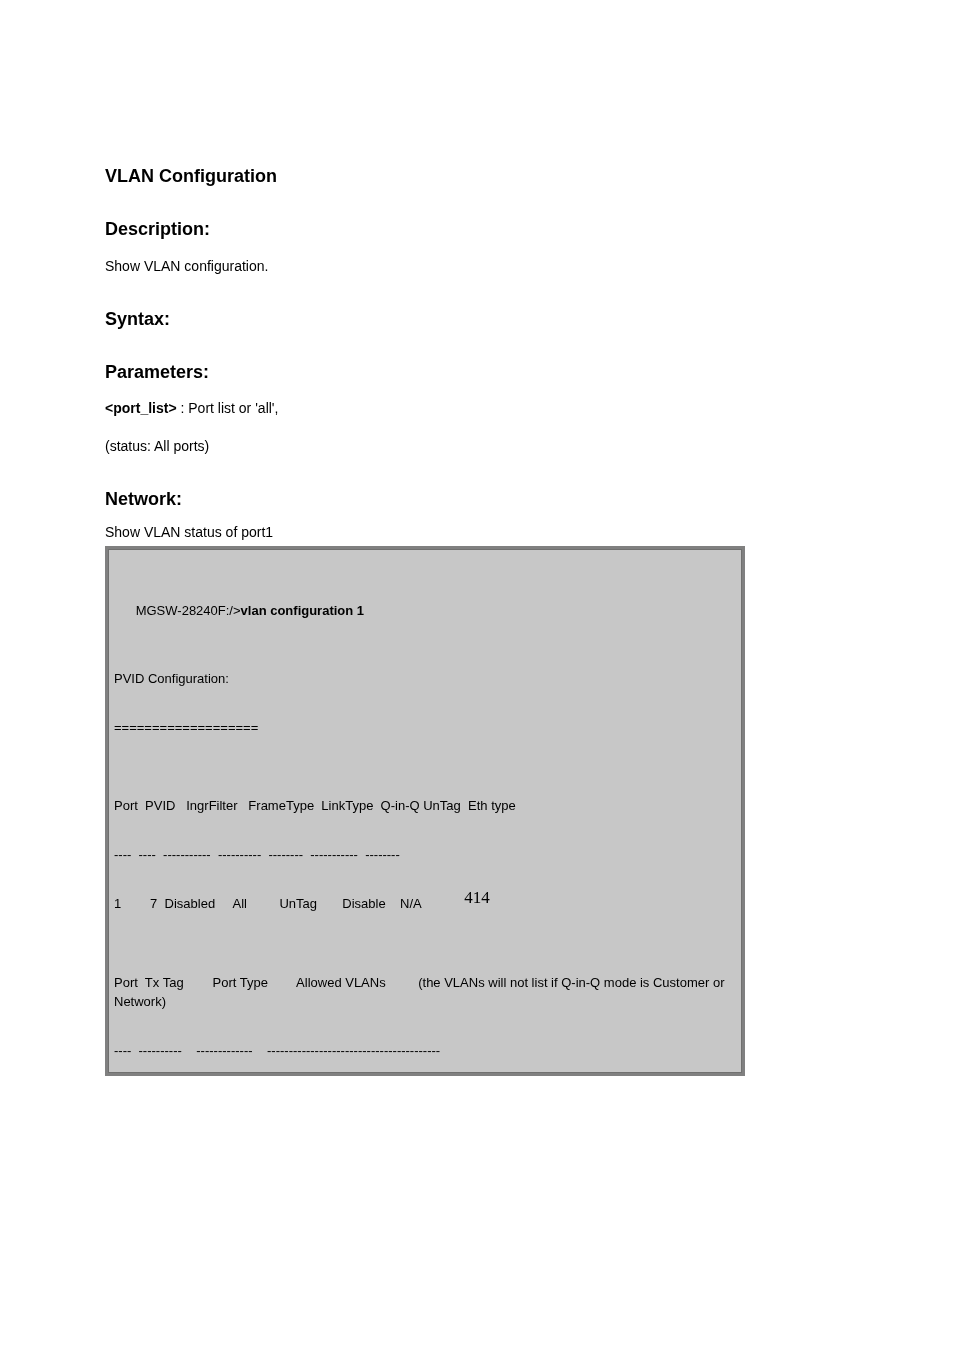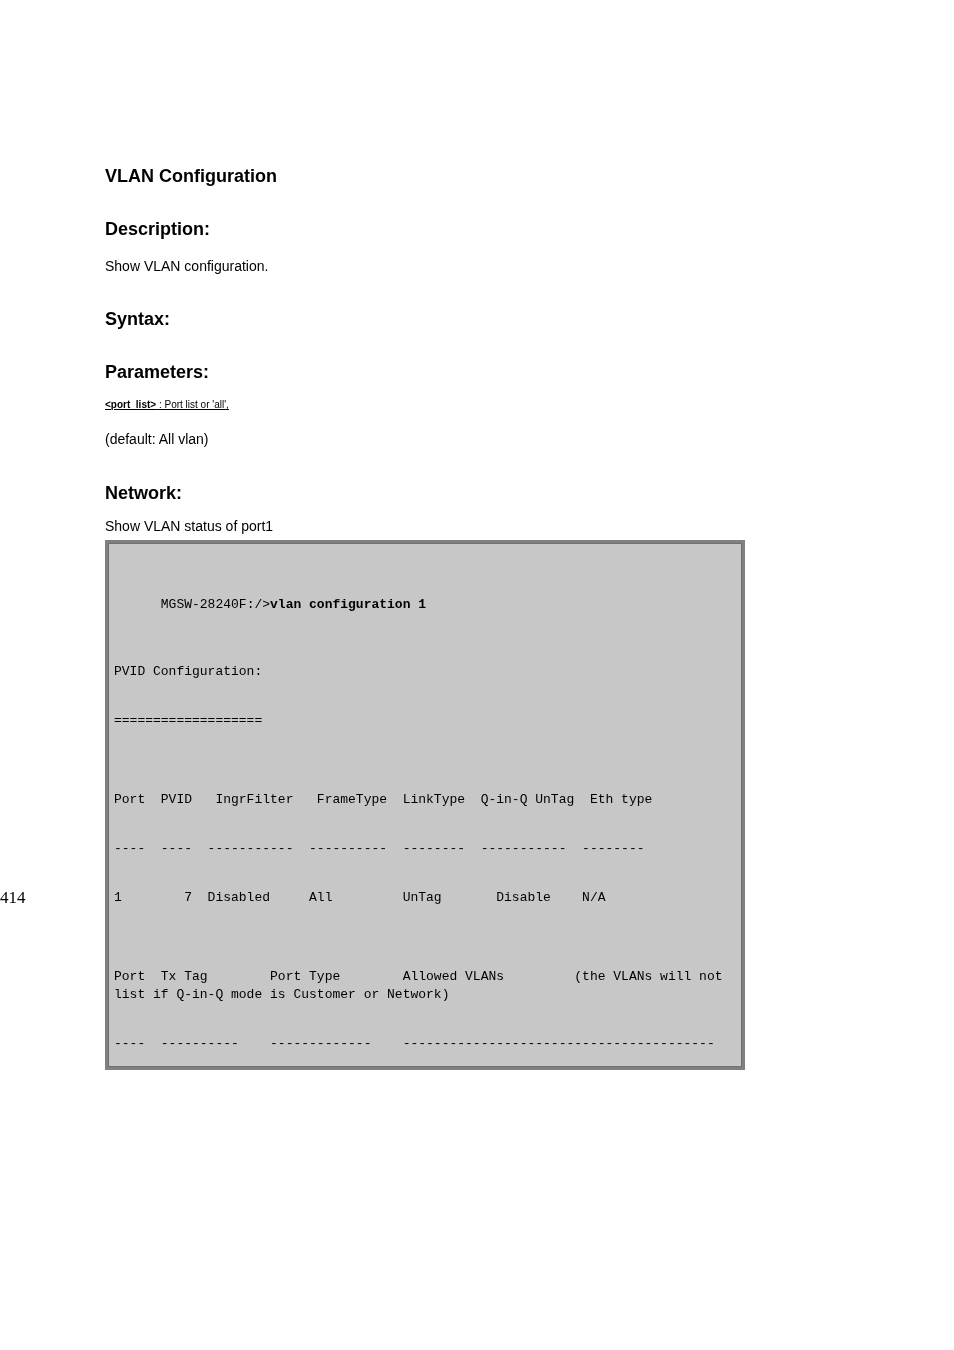--- a/index.html
+++ b/index.html
@@ -30,24 +30,23 @@
   .section-heading.first {
     margin-top: 58px;
   }
   .body-line {
     font-size: 14px;
     line-height: 1.6;
     margin-top: 15px;
     margin-bottom: 4px;
   }
   .param-line {
-    font-size: 10px;
+    font-size: 14px;
     line-height: 1.6;
     margin-top: 4px;
-    text-decoration: underline;
   }
   .param-name {
     font-weight: bold;
   }
   .example-intro {
     font-size: 14px;
     margin-top: 4px;
     margin-bottom: 6px;
   }
   .code-box {
@@ -67,30 +66,30 @@
   .code-box::before {
     content: "";
     position: absolute;
     inset: 0;
     border: 1px solid #70706f;
     pointer-events: none;
   }
   .code-line {
     display: block;
     line-height: 1.45;
-    font-family: Liberation Mono, monospace;
   }
   .code-cmd {
     font-weight: bold;
   }
   .page-number {
     position: absolute;
     left: 0;
     right: 0;
     bottom: 50px;
+    text-align: center;
     font-family: "Times New Roman", Times, serif;
     font-size: 17px;
     color: #000;
   }
 </style>
 </head>
 <body>
 
 <div class="page">
 
@@ -99,21 +98,21 @@
   <div class="section-heading">Description:</div>
   <div class="body-line">Show VLAN configuration.</div>
 
   <div class="section-heading">Syntax:</div>
 
   <div class="section-heading">Parameters:</div>
   <div class="param-line">
     <span class="param-name">&lt;port_list&gt;</span>
     <span>: Port list or 'all',</span>
   </div>
-  <div class="body-line">(default: All vlan)</div>
+  <div class="body-line">(status: All ports)</div>
 
   <div class="section-heading">Network:</div>
   <div class="example-intro">Show VLAN status of port1</div>
 
   <div class="code-box">
     <span class="code-line">
       <span>MGSW-28240F:/&gt;</span><span class="code-cmd">vlan configuration 1</span>
     </span>
     <span class="code-line">PVID Configuration:</span>
     <span class="code-line">===================</span>

